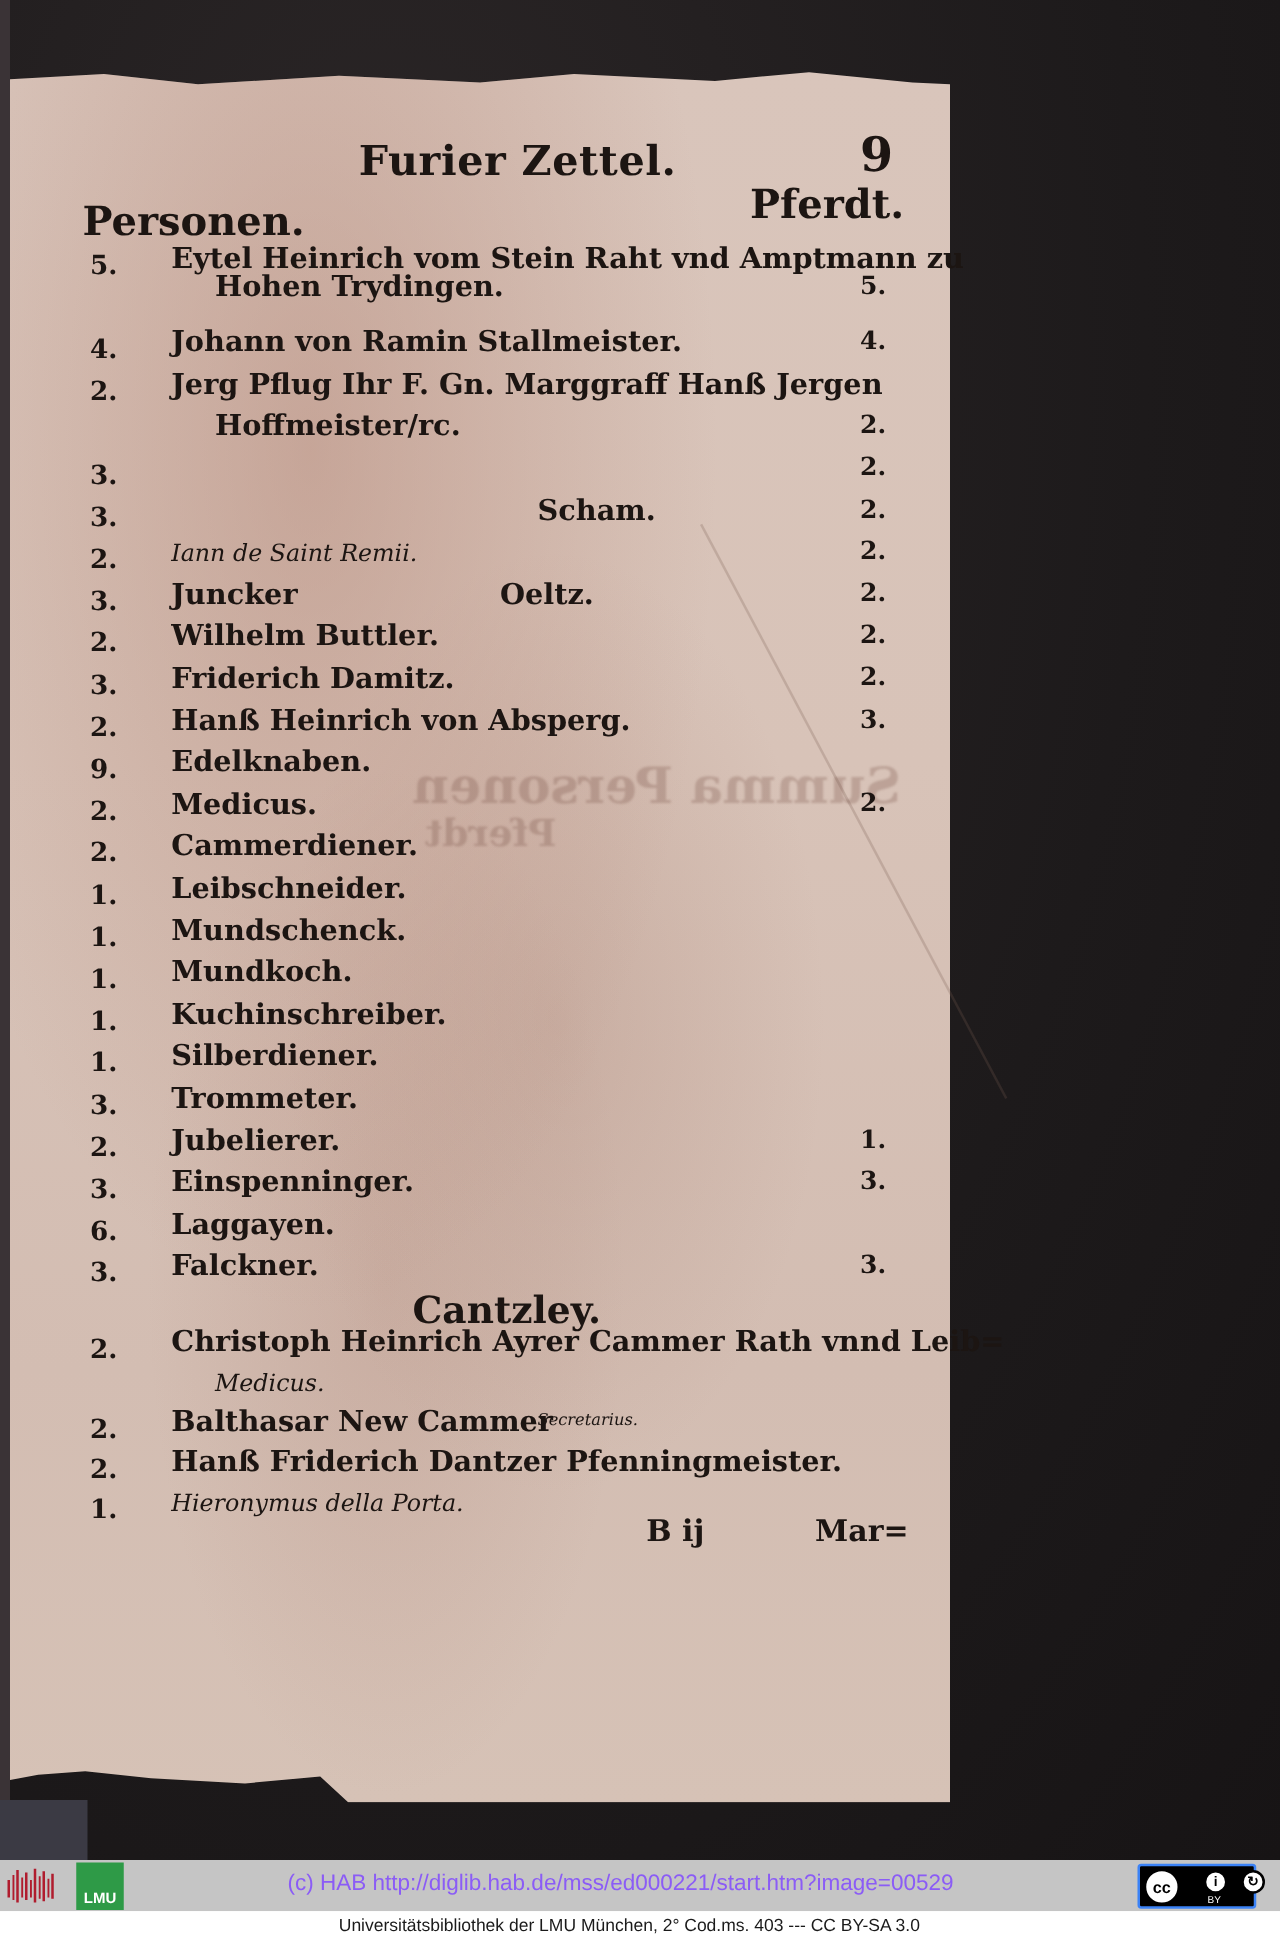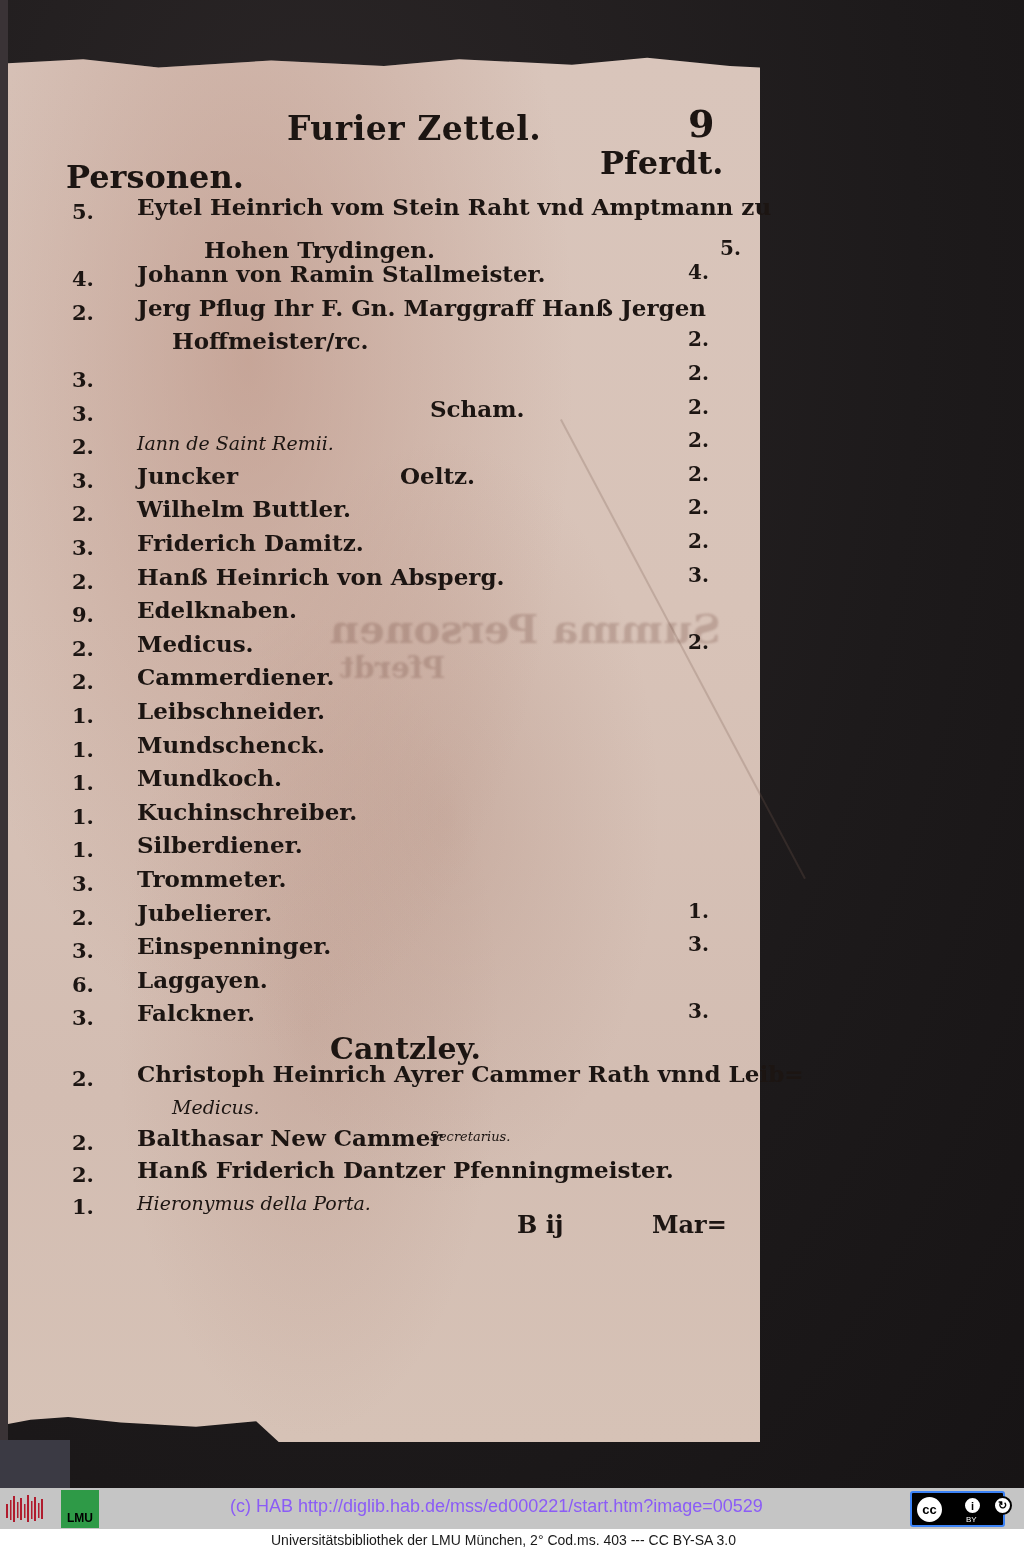--- a/index.html
+++ b/index.html
@@ -77,21 +77,21 @@
     .footer-sub {
       position: absolute; left: 0; top: 1529px; width: 1024px; height: 23px; background: #ffffff;
     }
     .footer-sub-text {
       position: absolute; left: 271px; top: 1532px;
       font-family: "Liberation Sans", sans-serif; font-size: 14px; color: #1a1a1a;
     }
     .hab-logo { position: absolute; left: 5px; top: 1494px; width: 40px; height: 30px; }
     .lmu-logo {
       position: absolute; left: 61px; top: 1490px; width: 38px; height: 38px;
-      background: #2e9a47; color: #000000;
+      background: #2e9a47; color: #ffffff;
       font-family: "Liberation Sans", sans-serif; font-weight: bold; font-size: 12px;
       display: flex; align-items: flex-end; justify-content: center; padding-bottom: 0;
       box-sizing: border-box;
     }
     .lmu-logo span { margin-bottom: 3px; }
     .cc-badge {
       position: absolute; left: 910px; top: 1491px; width: 95px; height: 36px;
       background: #000000; border: 2px solid #3b82f6; border-radius: 3px; box-sizing: border-box;
     }
     .cc-circle {
@@ -131,21 +131,21 @@
 <div class="print page-num">9</div>
 <div class="print col-left">Personen.</div>
 <div class="print col-right">Pferdt.</div>
 
 <div id="rows">
     <div class="row print" style="top: 193px;">
       <span class="cnt">5.</span>
       <span class="name">Eytel Heinrich vom Stein Raht vnd Amptmann zu</span>
       <span class="horses"></span>
     </div>
-    <div class="row print" style="top: 236px; margin-left: 32px;">
+    <div class="row print" style="top: 216px;">
       <span class="cnt"></span>
       <span class="name cont">Hohen Trydingen.</span>
       <span class="horses">5.</span>
     </div>
     <div class="row print" style="top: 260.2px;">
       <span class="cnt">4.</span>
       <span class="name">Johann von Ramin Stallmeister.</span>
       <span class="horses">4.</span>
     </div>
     <div class="row print" style="top: 293.8px;">

